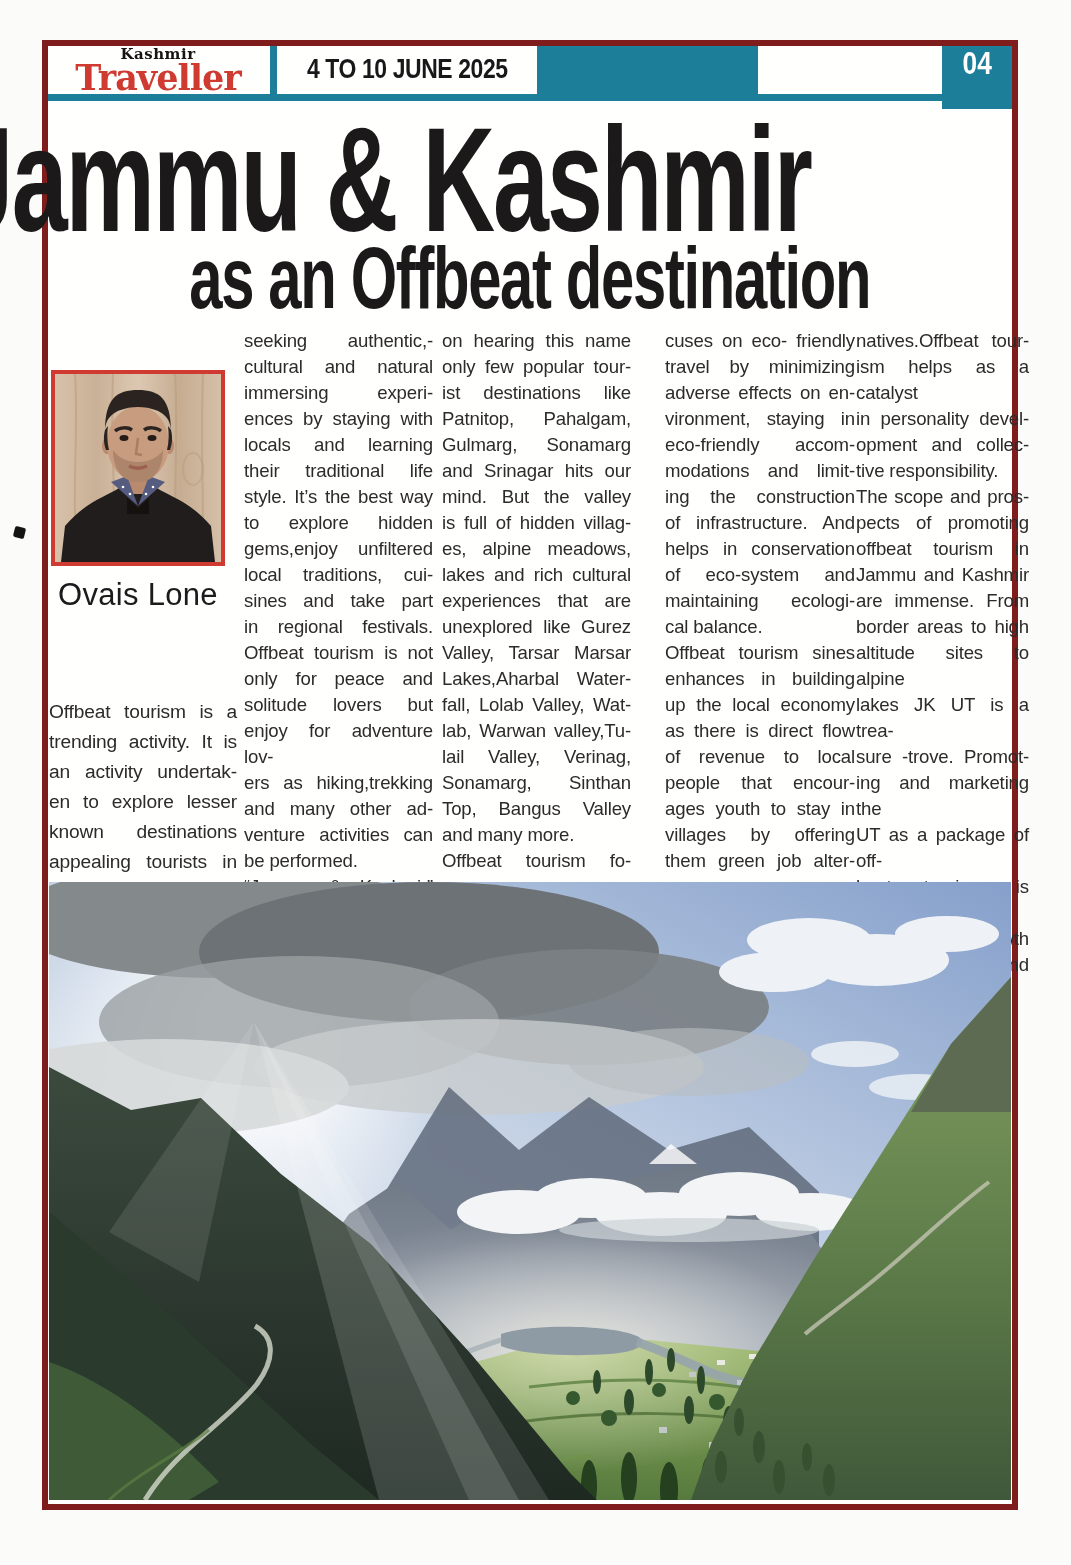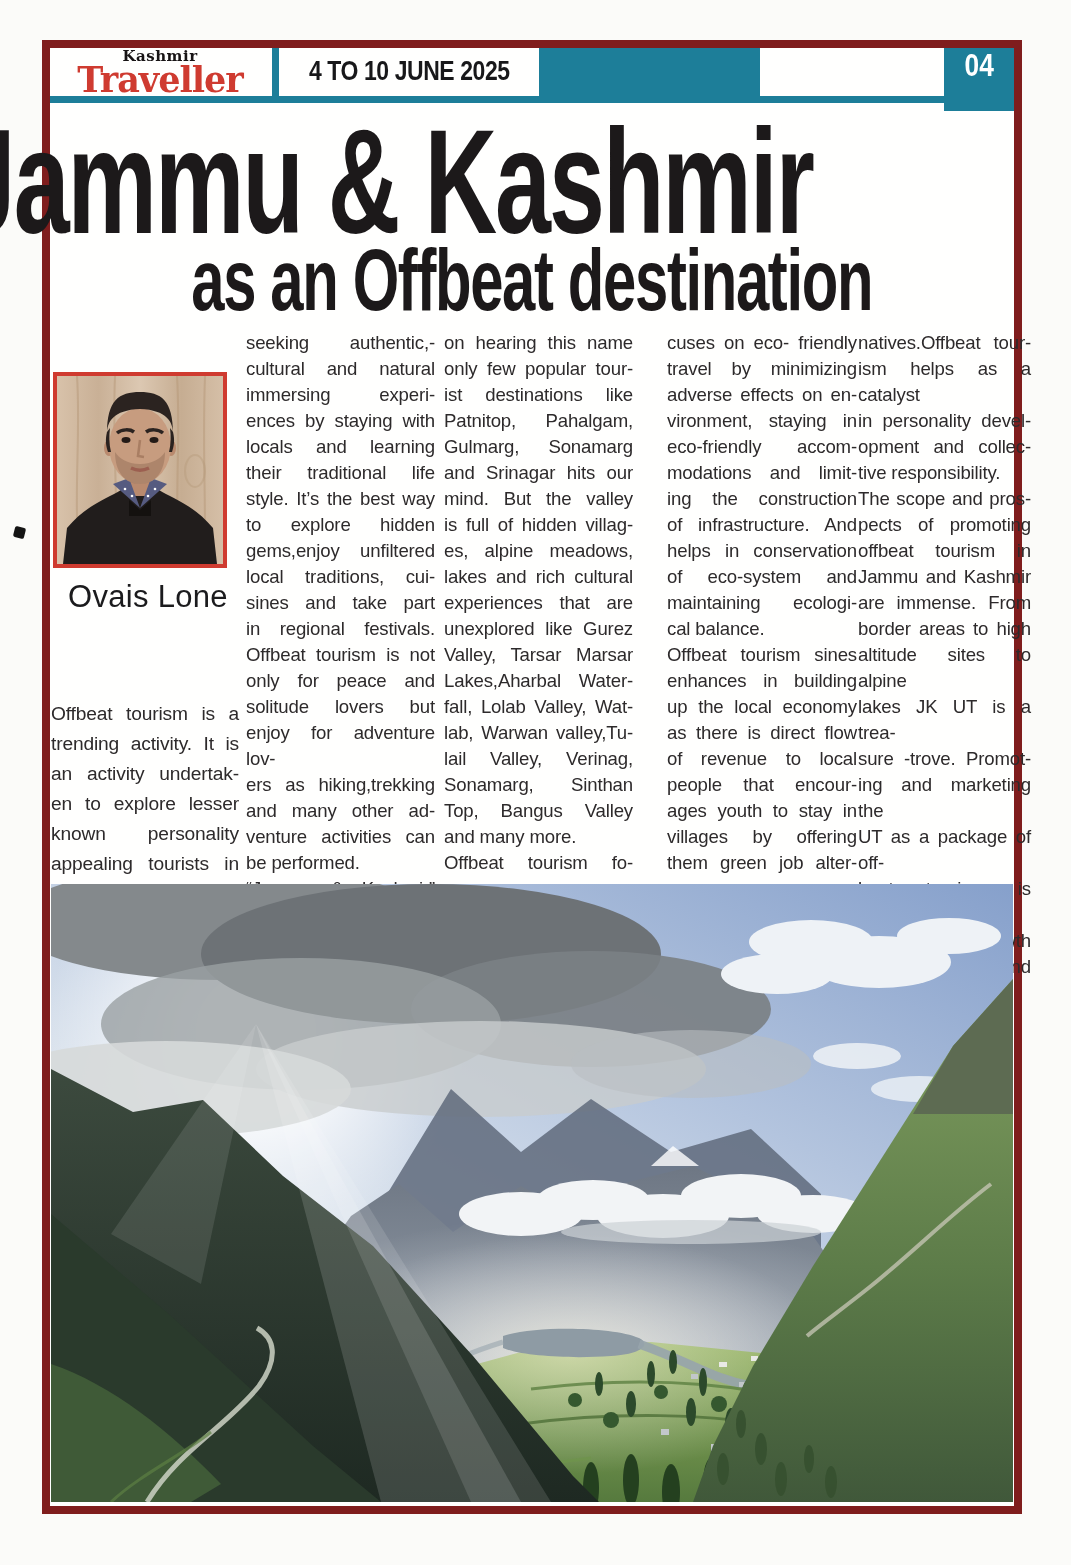--- a/index.html
+++ b/index.html
@@ -1,19 +1,19 @@
 <!DOCTYPE html>
 <html><head>
 <meta charset="utf-8">
 <style>
   html,body{margin:0;padding:0;background:#fbfbf9;}
   .canvas{position:relative;width:1071px;height:1565px;background:#fbfbf9;overflow:hidden;
           font-family:"Liberation Sans",sans-serif;color:#2b2728;}
   .page{position:absolute;left:42px;top:40px;width:964px;height:1458px;
-        border:8px solid #7f1d1d;background:#fffffe;}
+        border:6px solid #7f1d1d;background:#fffffe;}
   .stray-mark{position:absolute;left:14px;top:527px;width:11px;height:11px;background:#141414;
               transform:rotate(14deg);border-radius:2px;}
   
   .masthead{position:absolute;left:0;top:0;width:220px;height:48px;text-align:center;}
   .logo-top{font-family:"DejaVu Serif",serif;font-weight:bold;font-size:15px;color:#171314;
             line-height:15px;margin-top:1px;letter-spacing:.5px;}
   .logo-main{font-family:"DejaVu Serif",serif;font-weight:bold;font-size:35px;color:#cf3b30;
              line-height:31px;letter-spacing:-1px;}
   .head-divider{position:absolute;left:222px;top:0;width:7px;height:48px;background:#1d7e99;}
   .head-rule{position:absolute;left:0;top:48px;width:964px;height:7px;background:#1d7e99;}
@@ -28,21 +28,21 @@
   .h1wrap{position:absolute;left:0;top:60px;width:964px;display:flex;justify-content:flex-end;}
   .h1wrap span{font-weight:bold;font-size:148px;line-height:1.0;color:#1c191a;white-space:nowrap;
                transform:scaleX(.68);letter-spacing:-3px;}
   .h2wrap{position:absolute;left:0;top:188px;width:964px;display:flex;justify-content:center;}
   .h2wrap span{font-weight:bold;font-size:88px;line-height:1.0;color:#1c191a;white-space:nowrap;
                transform:scaleX(.68);letter-spacing:-2px;}
   
   .portrait{position:absolute;left:3px;top:324px;width:166px;height:188px;border:4px solid #cf3b30;
             background:#d9c4ae;}
   .author-name{position:absolute;left:0;top:531px;width:180px;text-align:center;
-               font-size:31px;color:#1b1b1d;letter-spacing:.3px;padding-left:8px;}
+               font-size:31px;color:#1b1b1d;letter-spacing:.3px;}
   
   .col{position:absolute;top:282px;}
   .line{font-size:18.6px;line-height:26px;color:#2d2a2b;text-align:justify;text-align-last:justify;
         white-space:normal;letter-spacing:-.15px;}
   .line.pend{text-align-last:left;}
   #col1{left:1px;top:651px;width:188px;}
   #col1 .line{line-height:30px;font-size:19.2px;}
   #col2{left:196px;width:189px;}
   #col3{left:394px;width:189px;}
   #col4{left:617px;width:190px;}
@@ -119,21 +119,21 @@
         </g>
       </svg>
     </div>
     <div class="author-name">Ovais Lone</div>
 
     <div class="col" id="col1">
         <div class="line">Offbeat tourism is a</div>
         <div class="line">trending activity. It is</div>
         <div class="line">an activity undertak-</div>
         <div class="line">en to explore  lesser</div>
-        <div class="line">known personality</div>
+        <div class="line">known destinations</div>
         <div class="line">appealing tourists in</div>
       </div>
     <div class="col" id="col2">
         <div class="line">seeking authentic,-</div>
         <div class="line">cultural and natural</div>
         <div class="line">immersing experi-</div>
         <div class="line">ences by staying with</div>
         <div class="line">locals and learning</div>
         <div class="line">their traditional life</div>
         <div class="line">style. It’s the best way</div>

